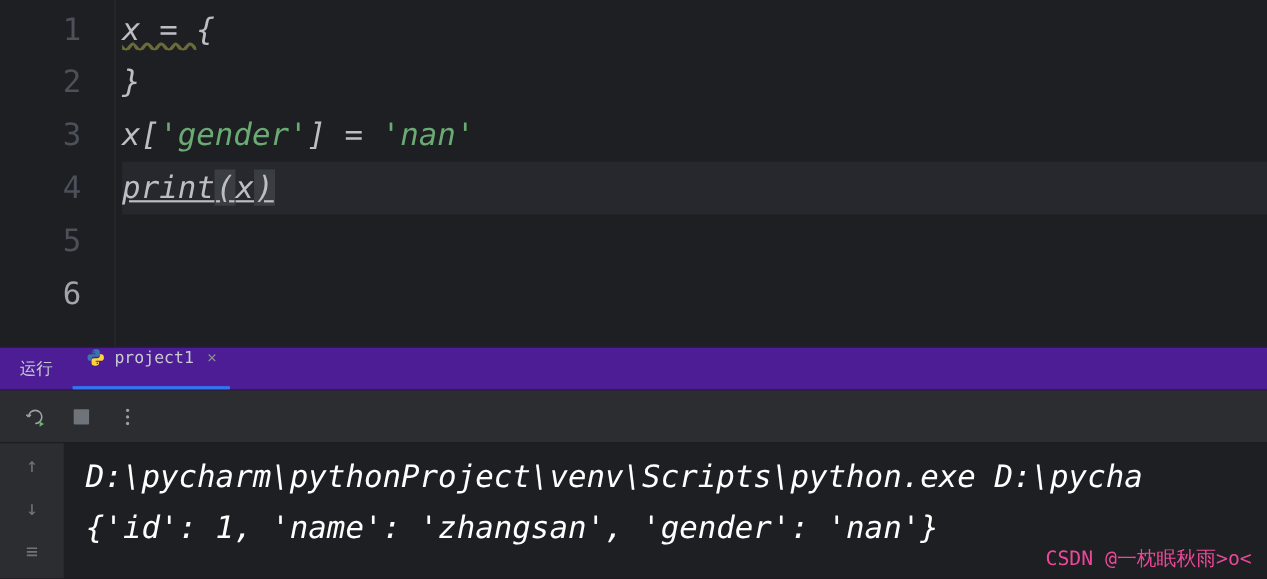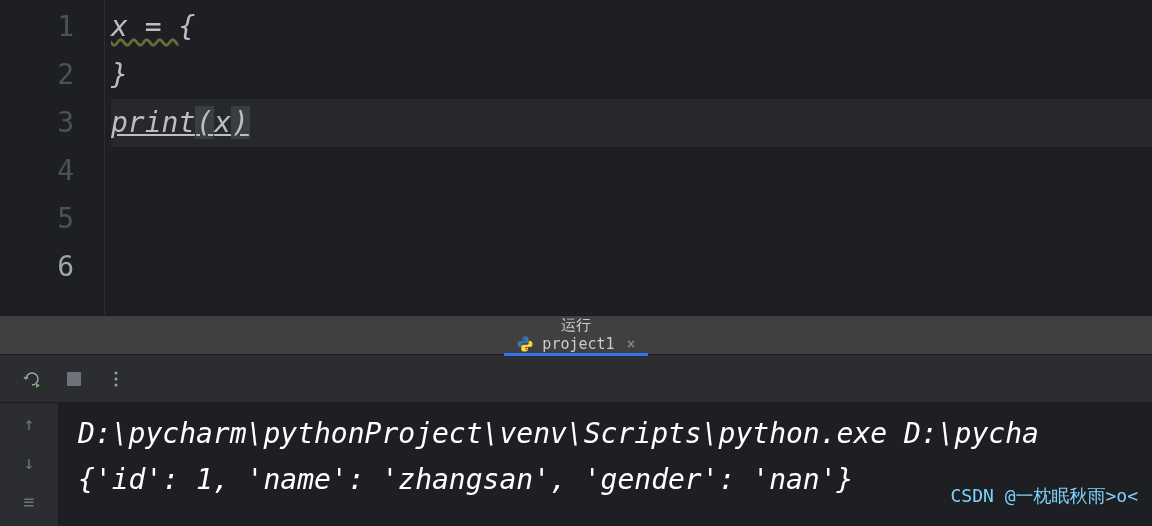--- a/index.html
+++ b/index.html
@@ -60,25 +60,24 @@
       background: #3a3d42;
       padding: 0 1px;
     }
     .underline {
       border-bottom: 1px wavy #6b6b3a;
       text-decoration: underline wavy #6b6b3a;
     }
     .panel-header {
       display: flex;
       align-items: center;
-      background: #404040;
+      background: #4c1d95;
       height: 40px;
       border-top: 1px solid #1a1b1e;
       border-bottom: 1px solid #1a1b1e;
-      flex-direction: column;
     }
     .panel-tab-run {
       padding: 0 18px;
       font-size: 15px;
       color: #c9cbd1;
       height: 100%;
       display: flex;
       align-items: center;
     }
     .panel-tab {
@@ -140,42 +139,43 @@
       padding: 8px 20px;
       font-size: 28px;
       line-height: 46px;
       color: #ffffff;
       white-space: pre;
       font-style: italic;
       overflow: hidden;
     }
     .watermark {
       position: absolute;
-      bottom: 18px;
+      bottom: 6px;
       right: 14px;
-      color: #7dd3fc;
+      color: #ec4899;
       font-size: 18px;
       font-style: normal;
     }
   </style>
 </head>
 <body>
 
 <div class="editor-area">
   <div class="gutter">
     <div class="line-num">1</div>
     <div class="line-num">2</div>
     <div class="line-num">3</div>
     <div class="line-num">4</div>
     <div class="line-num">5</div>
     <div class="line-num active">6</div>
   </div>
   <div class="code-area">
     <div class="code-line"><span class="var underline">x = </span><span class="brack">{</span></div>
     <div class="code-line"><span class="brack">}</span></div>
+    <div class="code-line"><span class="var">x</span><span class="brack">[</span><span class="str">'gender'</span><span class="brack">]</span><span class="op"> = </span><span class="str">'nan'</span></div>
     <div class="code-line active"><span class="fn">print</span><span class="brack caret-highlight">(</span><span class="var">x</span><span class="brack caret-highlight">)</span></div>
   </div>
 </div>
 
 <div class="panel-header">
   <div class="panel-tab-run">运行</div>
   <div class="panel-tab">
     <svg class="py-icon" viewBox="0 0 24 24">
         <path fill="#3776ab" d="M12 2C8 2 8 5 8 5v2h4v1H5s-3 0-3 4 3 4 3 4h2v-2s0-3 3-3h4s3 0 3-3V5s0-3-4-3h-1zm-2 2a1 1 0 110 2 1 1 0 010-2z"></path>
         <path fill="#ffd43b" d="M12 22c4 0 4-3 4-3v-2h-4v-1h7s3 0 3-4-3-4-3-4h-2v2s0 3-3 3h-4s-3 0-3 3v3s0 3 4 3h1zm2-2a1 1 0 110-2 1 1 0 010 2z"></path>

